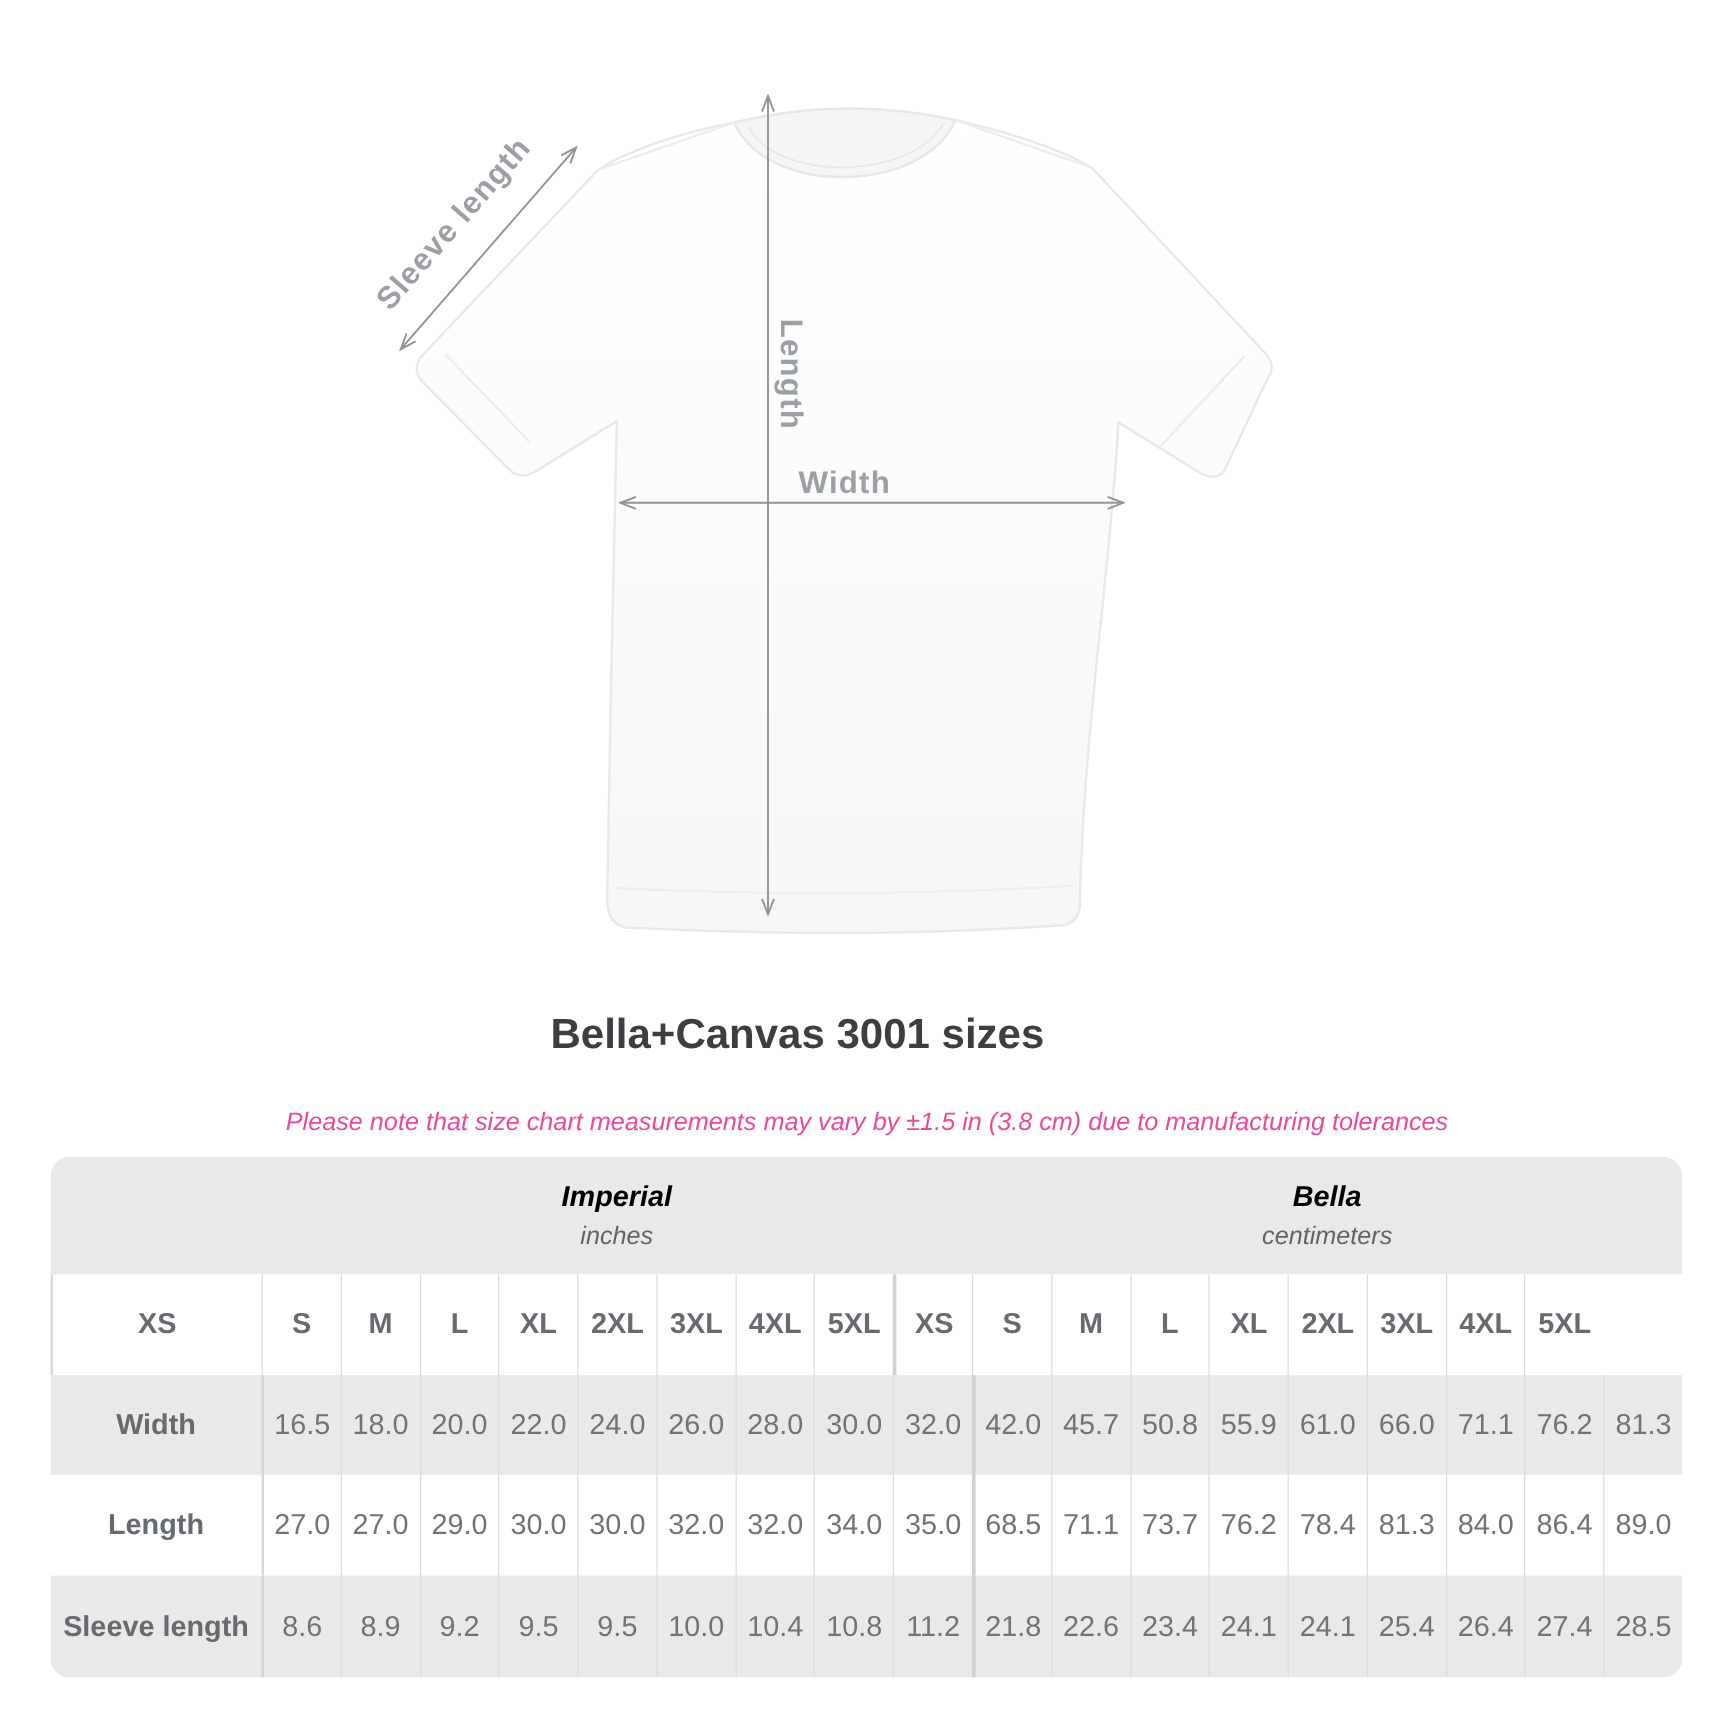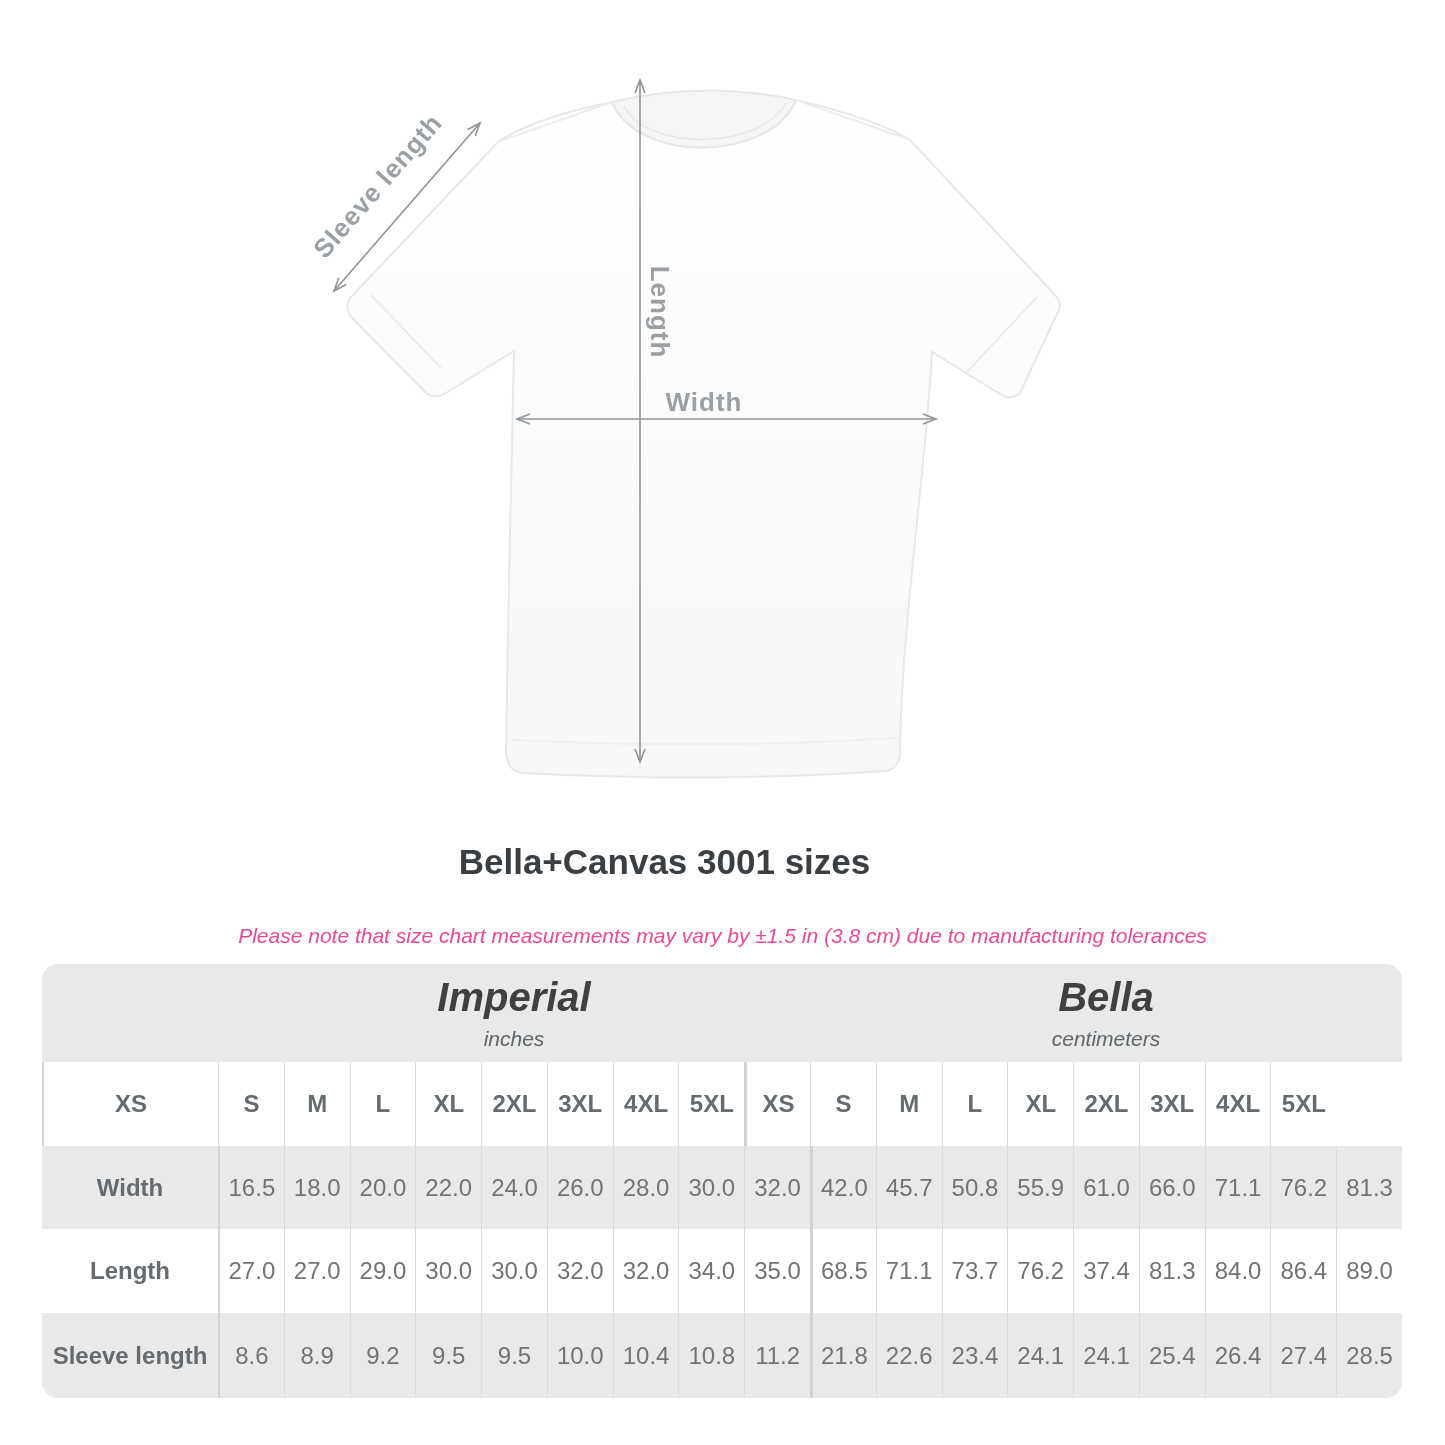--- a/index.html
+++ b/index.html
@@ -20,21 +20,21 @@
               font-size:21px;font-style:italic;color:#ec4899;}
 
   
   .tbl{position:absolute;left:42px;top:964px;width:1360px;height:434px;
        border-radius:16px;overflow:hidden;}
   .trow{display:grid;grid-template-columns:176px repeat(18,1fr);}
   .grouprow{display:grid;grid-template-columns:176px 592px 592px;height:98px;}
   .gray{background:#e9e9ea;}
   .white{background:#ffffff;}
   .cell{display:flex;align-items:center;justify-content:center;flex-direction:column;}
-  .group-title{font-size:40px;font-weight:bold;font-style:italic;color:#404040;text-align:center;}
+  .group-title{font-size:24px;font-weight:bold;font-style:italic;color:#000000;text-align:center;}
   .group-unit{font-size:21px;font-style:italic;color:#5f666a;margin-top:7px;}
   .hdr{font-weight:bold;color:#656b6f;font-size:24px;}
   .rowlbl{font-weight:bold;color:#656b6f;font-size:24px;}
   .val{color:#737373;font-size:24px;}
   .bl{border-left:1px solid #dbdbdc;}
   .bl2{border-left:2px solid #d6d6d7;}
   .bl3{border-left:3px solid #d2d2d3;}
 </style>
 </head>
 <body>
@@ -155,21 +155,21 @@
       <div class="cell val bl">30.0</div>
       <div class="cell val bl">30.0</div>
       <div class="cell val bl">32.0</div>
       <div class="cell val bl">32.0</div>
       <div class="cell val bl">34.0</div>
       <div class="cell val bl">35.0</div>
       <div class="cell val bl3">68.5</div>
       <div class="cell val bl">71.1</div>
       <div class="cell val bl">73.7</div>
       <div class="cell val bl">76.2</div>
-      <div class="cell val bl">37.4</div>
+      <div class="cell val bl">78.4</div>
       <div class="cell val bl">81.3</div>
       <div class="cell val bl">84.0</div>
       <div class="cell val bl">86.4</div>
       <div class="cell val bl">89.0</div>
     </div>
 
     <div class="trow gray" style="height:85px">
       <div class="cell rowlbl">Sleeve length</div>
       <div class="cell val bl2">8.6</div>
       <div class="cell val bl">8.9</div>

